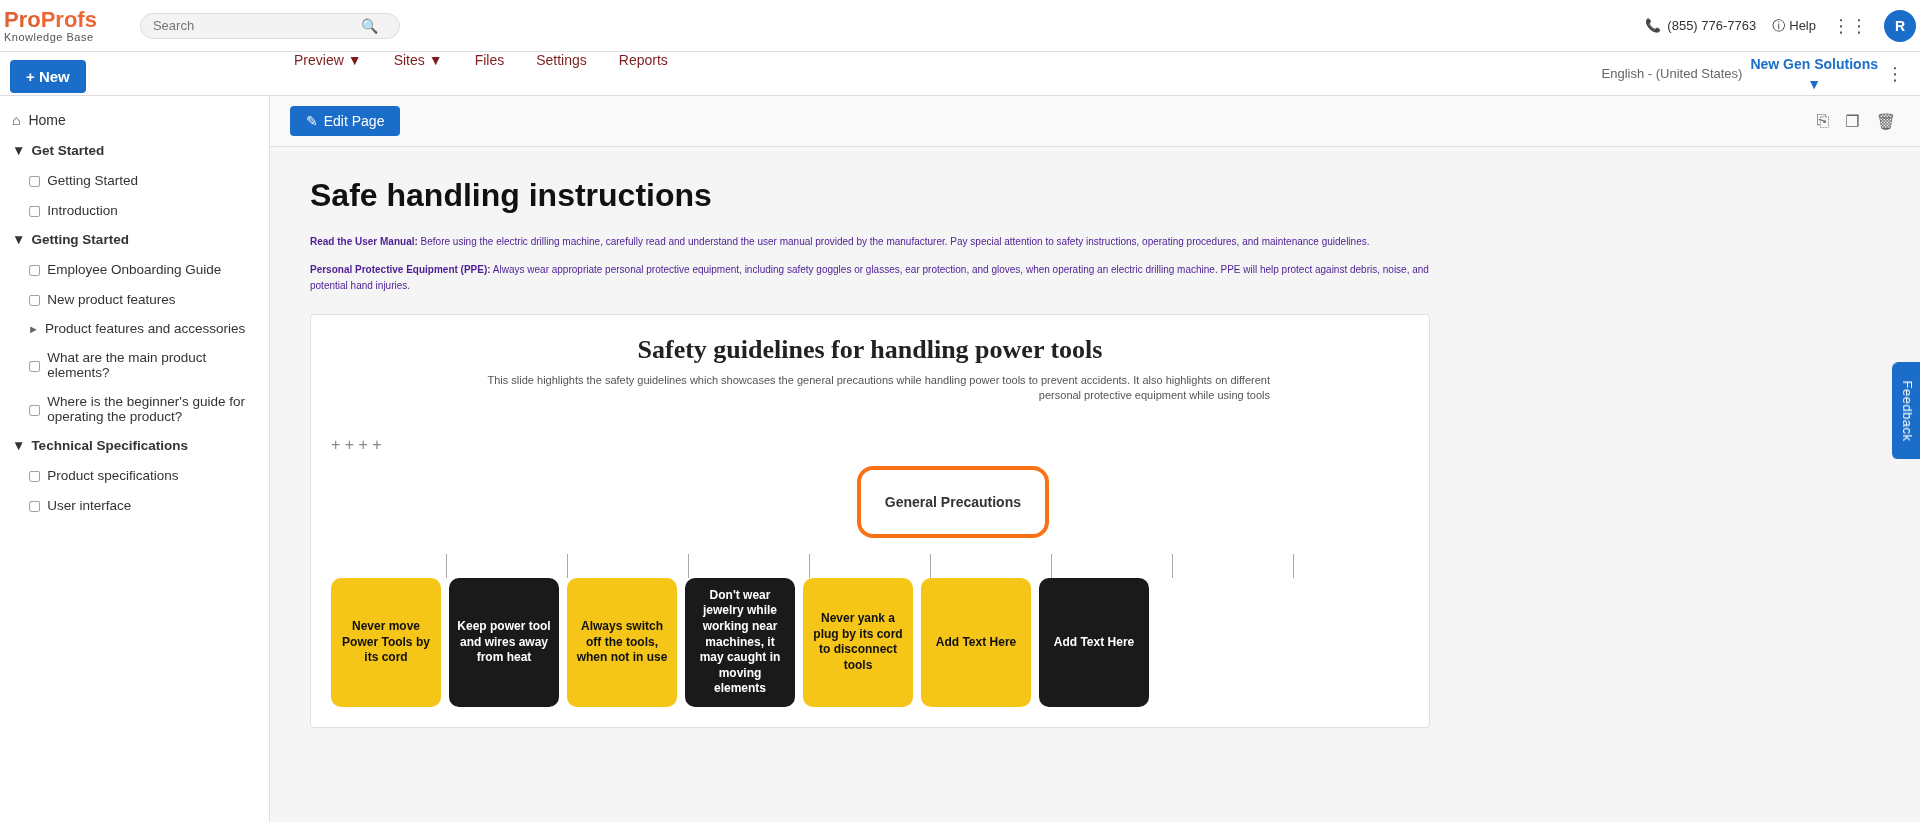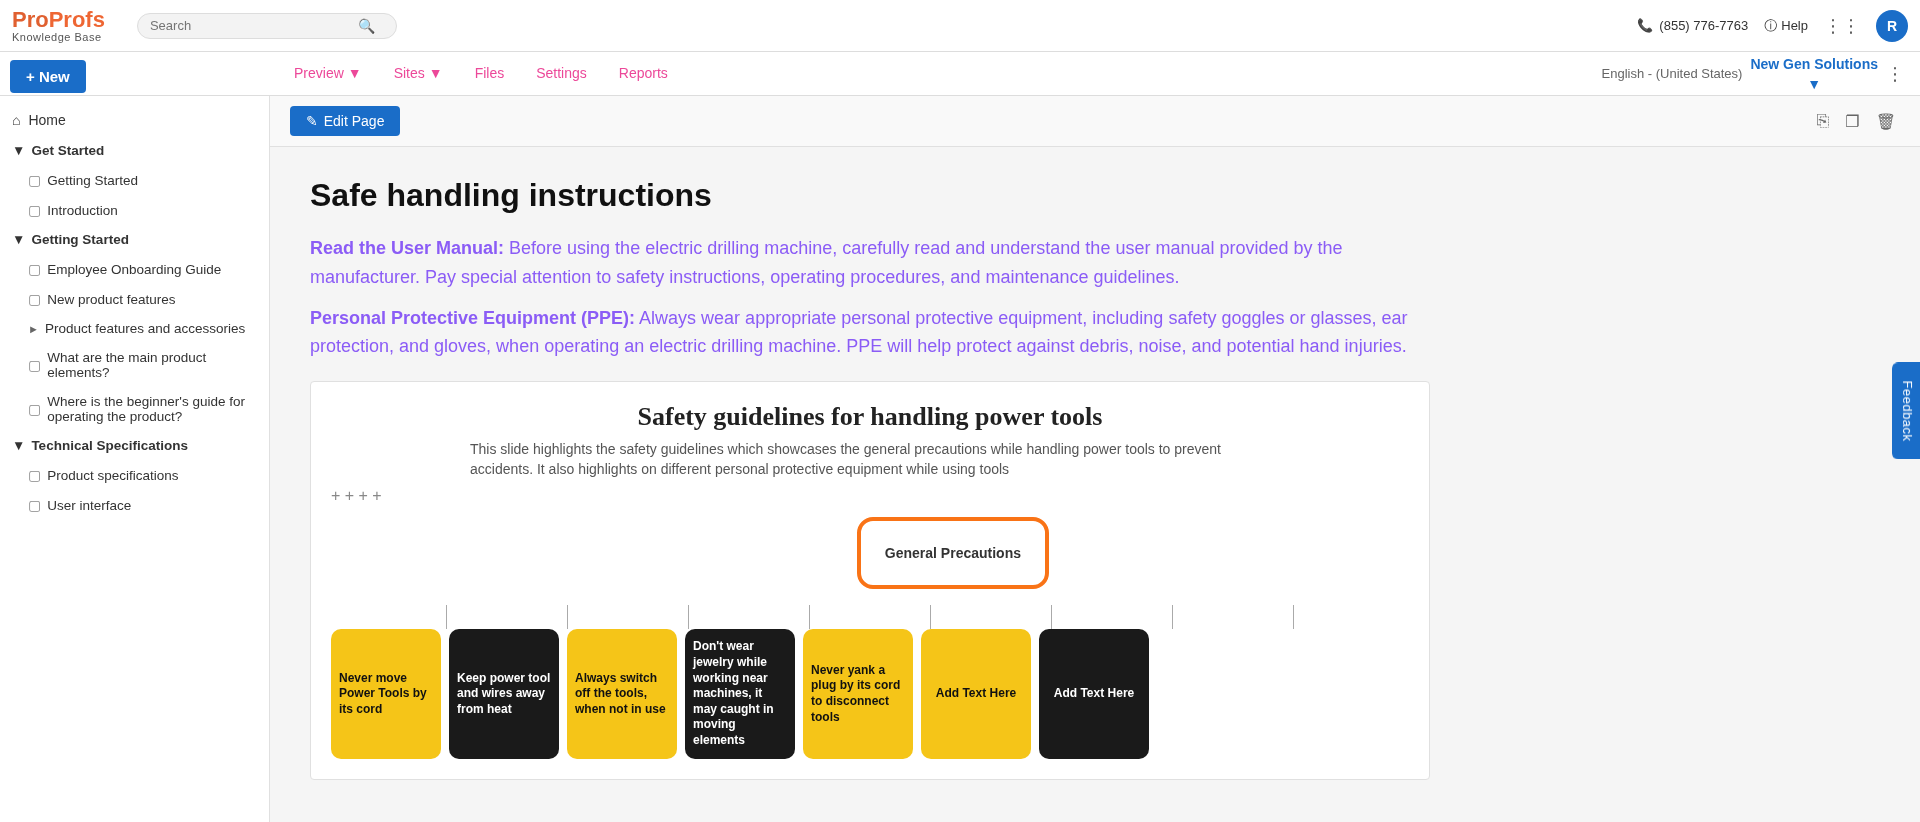--- a/index.html
+++ b/index.html
@@ -1,21 +1,21 @@
 <!DOCTYPE html>
 <html><head>
   <meta charset="utf-8">
   <style>
     * { box-sizing: border-box; margin: 0; padding: 0; }
     body { font-family: Arial, sans-serif; font-size: 14px; background: #f5f5f5; color: #333; overflow: hidden; }
 
     
     .top-nav {
       display: flex; align-items: center; background: #fff;
-      border-bottom: 1px solid #ddd; height: 52px; padding: 0 12px; gap: 16px;
+      border-bottom: 1px solid #ddd; height: 52px; padding: 0 4px; gap: 27px;
       position: fixed; top: 0; left: 0; right: 0; z-index: 100;
     }
     .logo { display: flex; flex-direction: column; align-items: flex-start; margin-right: 16px; }
     .logo-top { font-size: 22px; font-weight: 900; color: #1a3a6b; line-height: 1; }
     .logo-top span { color: #e63; }
     .logo-bottom { font-size: 11px; color: #555; letter-spacing: 0.5px; }
     .search-bar {
       display: flex; align-items: center; background: #f3f3f3; border: 1px solid #ddd;
       border-radius: 20px; padding: 4px 12px; width: 260px; gap: 8px;
     }
@@ -31,22 +31,22 @@
     }
 
     
     .second-nav {
       display: flex; align-items: center; background: #fff;
       border-bottom: 1px solid #ddd; height: 44px; padding: 0 0 0 280px;
       position: fixed; top: 52px; left: 0; right: 0; z-index: 99; gap: 0;
     }
     .second-nav-left { display: flex; align-items: center; gap: 4px; }
     .nav-item {
-      padding: 0 14px; height: 44px; display: flex; align-items: center;
-      font-size: 14px; color: #ec4899; cursor: pointer; gap: 4px;
+      padding: 0 14px; height: 44px; display: flex; 
+      font-size: 14px; color: #7f1d1d; cursor: pointer; gap: 4px;
       border-bottom: 2px solid transparent;
     }
     .second-nav-right { margin-left: auto; display: flex; align-items: center; gap: 8px; padding-right: 16px; justify-content: flex-end; }
     .lang-label { font-size: 13px; color: #666; }
     .site-name { font-size: 14px; font-weight: bold; color: #1a6dc8; cursor: pointer; display: flex; align-items: center; gap: 4px; flex-direction: column; }
     .more-icon { font-size: 18px; color: #555; cursor: pointer; }
 
     
     .new-btn {
       position: fixed; top: 60px; left: 10px; z-index: 200;
@@ -83,37 +83,37 @@
       background: #1a6dc8; color: #fff; border: none; border-radius: 4px;
       padding: 7px 16px; font-size: 14px; cursor: pointer;
       display: flex; align-items: center; gap: 6px; font-weight: 500;
     }
     .edit-bar-right { margin-left: auto; display: flex; align-items: center; gap: 8px; }
     .icon-btn { background: none; border: none; cursor: pointer; color: #666; font-size: 16px; padding: 4px; }
 
     .content-area { padding: 30px 40px; max-width: 1200px; }
     .page-title { font-size: 32px; font-weight: 900; color: #111; margin-bottom: 20px; }
 
-    .content-text { font-size: 18px; line-height: 1.6; color: #8b5cf6; margin-bottom: 12px; }
+    .content-text { font-size: 10px; line-height: 1.6; color: #4c1d95; margin-bottom: 12px; }
     .content-text strong { font-weight: bold; }
 
     
     .slide-embed {
       border: 1px solid #e0e0e0; border-radius: 4px; background: #fff;
       margin: 20px 0; padding: 20px; overflow: hidden;
     }
     .slide-title { font-size: 26px; font-weight: bold; text-align: center; color: #222; margin-bottom: 8px; font-family: Georgia, serif; }
-    .slide-subtitle { font-size: 14px; color: #555; text-align: left; margin-bottom: 8px; line-height: 1.4; max-width: 800px; margin-left: auto; margin-right: auto; }
+    .slide-subtitle { font-size: 11px; color: #555; text-align: right; margin-bottom: 32px; line-height: 1.4; max-width: 800px; margin-left: auto; margin-right: auto; }
     .slide-plus { font-size: 16px; color: #888; }
     .cards-row { display: flex; gap: 8px; margin-top: 0; }
 
     .card {
       width: 110px; min-height: 80px; border-radius: 10px;
       display: flex; align-items: center; justify-content: center;
-      text-align: left; font-size: 12px; font-weight: bold; padding: 10px 8px;
+      text-align: center; font-size: 12px; font-weight: bold; padding: 10px 8px;
       line-height: 1.3; position: relative;
     }
     .card-yellow { background: #f5c518; color: #111; }
     .card-black { background: #1a1a1a; color: #fff; }
 
     
     .feedback-tab {
       position: fixed; right: -36px; top: 50%; transform: translateY(-50%) rotate(90deg);
       background: #1a6dc8; color: #fff; padding: 8px 18px; font-size: 13px;
       cursor: pointer; border-radius: 0 0 6px 6px; z-index: 300; letter-spacing: 0.5px;

